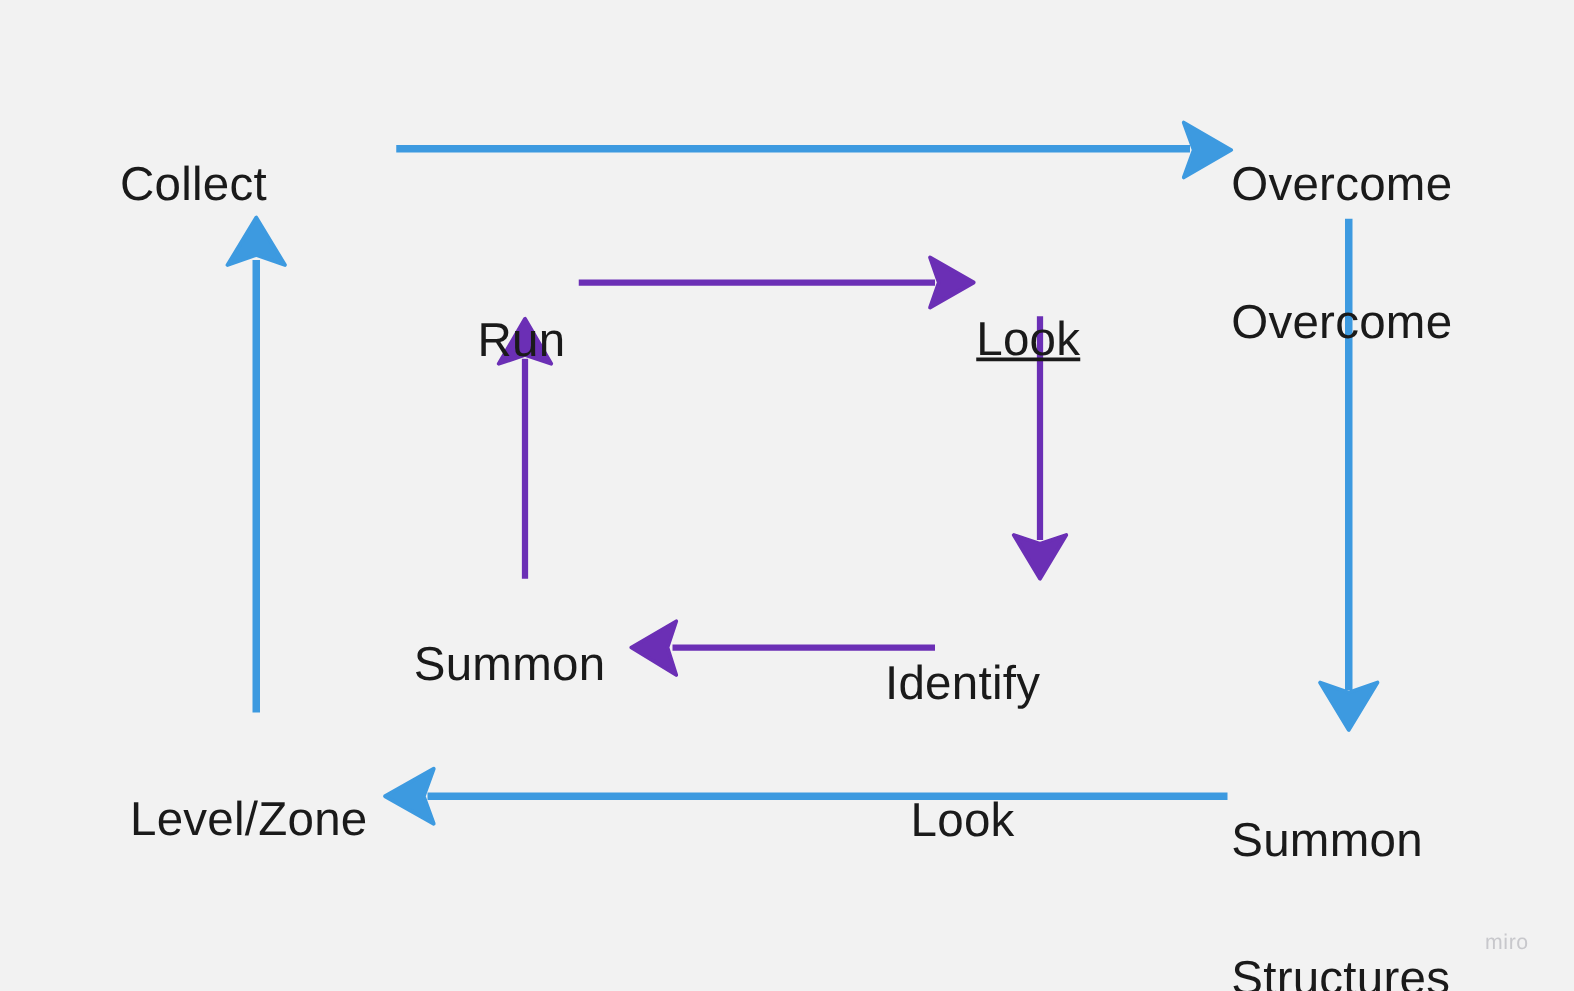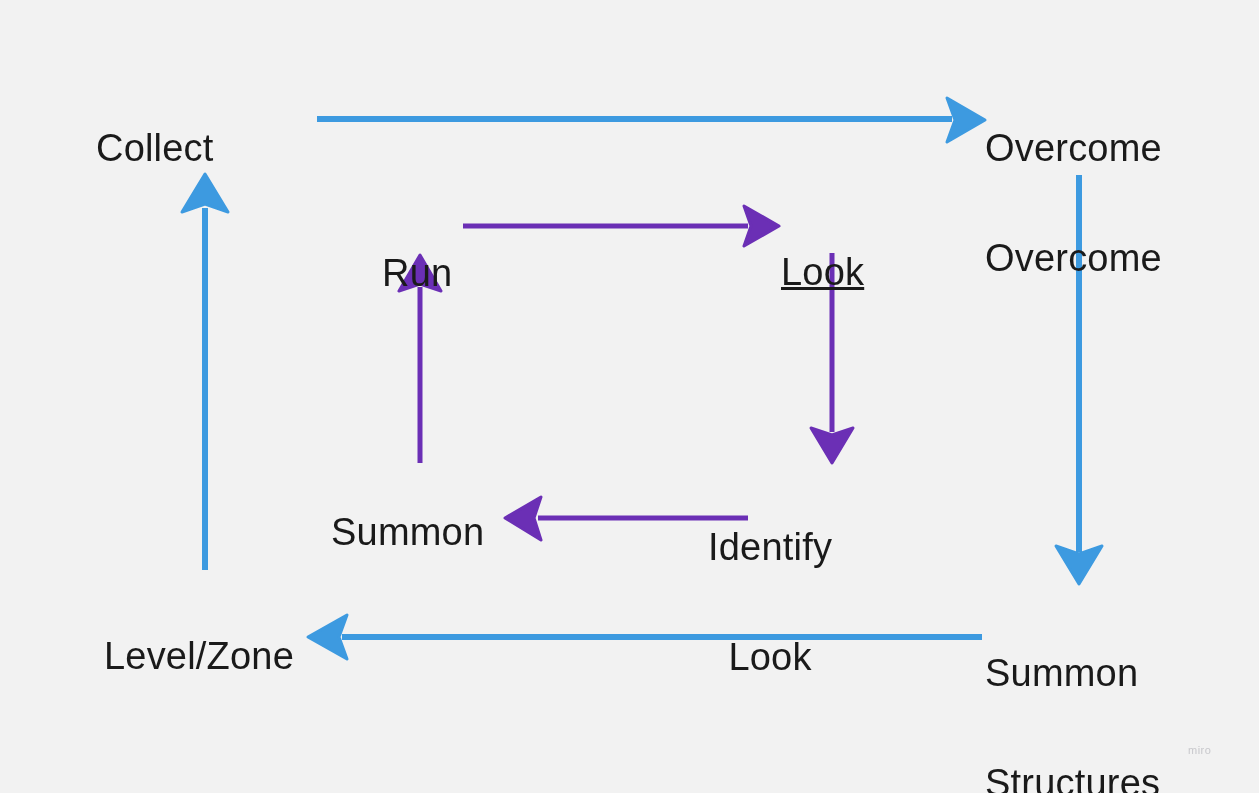--- a/index.html
+++ b/index.html
@@ -47,21 +47,21 @@
   
   #node-run            { left: 382px; top: 191px; }
   #node-look           { left: 781px; top: 190px; text-decoration: underline; }
   #node-identify-route { left: 708px; top: 465px; text-align: center; }
   #node-summon-golem   { left: 331px; top: 450px; }
 
   #miro-watermark {
     position: absolute;
     left: 1188px;
     top: 744px;
-    font-size: 11px;
+    font-size: 17px;
     color: #c8c8cc;
     letter-spacing: 0.5px;
     font-weight: 400;
   }
 </style>
 </head>
 <body>
 
 <div id="canvas">
 

